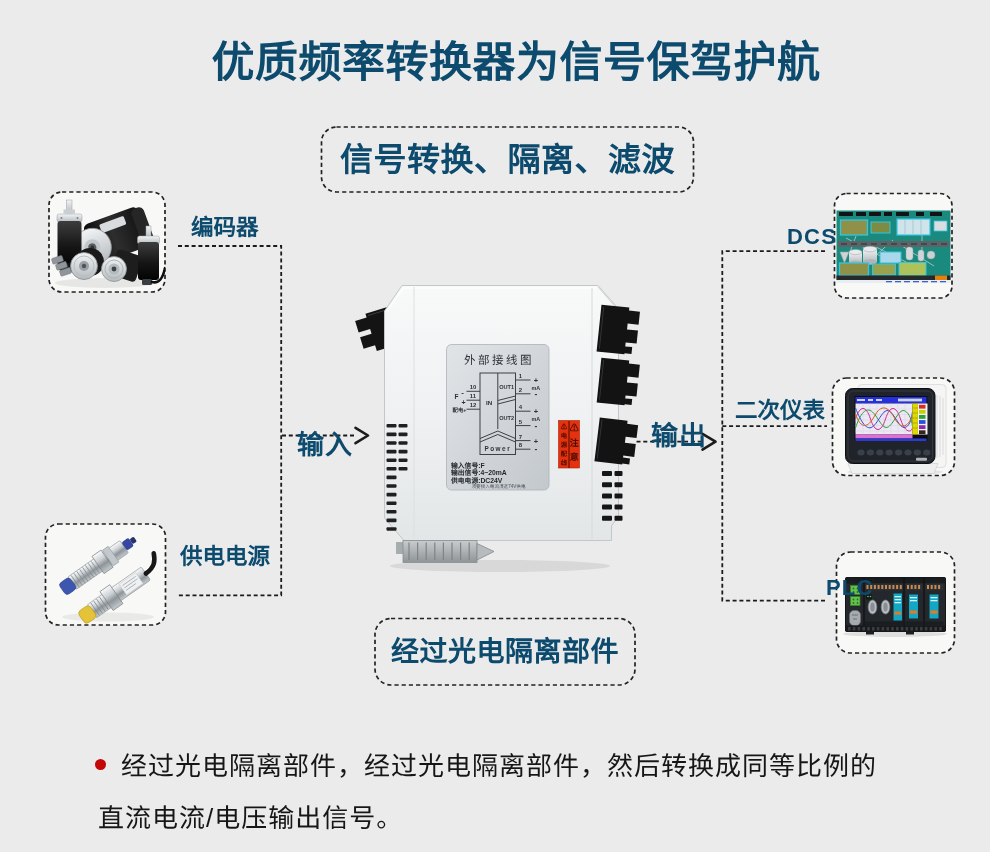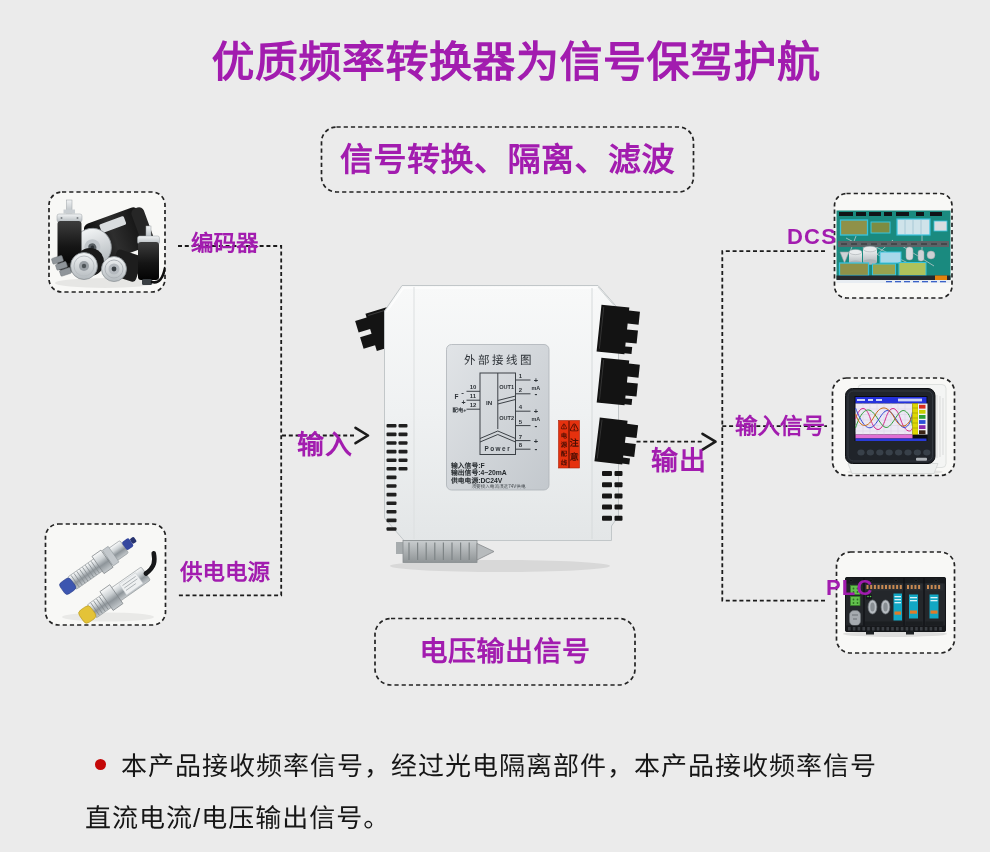--- a/index.html
+++ b/index.html
@@ -1,23 +1,23 @@
 <!DOCTYPE html>
 <html lang="zh-CN"><head>
 <meta charset="utf-8">
 <style>
   html,body{margin:0;padding:0;}
   body{font-family:"Liberation Sans",sans-serif;}
   .stage{position:relative;width:990px;height:852px;background:#ebebeb;overflow:hidden;}
   .art{position:absolute;left:0;top:0;width:990px;height:852px;z-index:1;}
-  .txt{position:absolute;z-index:2;color:#a21caf;white-space:nowrap;}
+  .txt{position:absolute;z-index:2;color:#0c4a6e;white-space:nowrap;}
   .cjk-heavy{font-weight:900;}
   .title{font-size:43px;line-height:43px;letter-spacing:0.5px;}
   .banner-text{font-size:33px;line-height:33px;letter-spacing:0.5px;}
-  .node-label{font-size:22.5px;line-height:22.5px;margin-top:16px;}
+  .node-label{font-size:22.5px;line-height:22.5px;}
   .io-label{font-size:27px;line-height:27px;letter-spacing:1px;margin-top:37px;}
   .latin-label{font-size:22px;line-height:23px;font-weight:700;letter-spacing:1.2px;margin-left:40px;}
   .caption-text{font-size:28px;line-height:28px;letter-spacing:0.5px;}
   .footer-line{font-size:26px;line-height:26px;font-weight:500;letter-spacing:1px;color:#161616;}
   .bullet{position:absolute;z-index:2;width:11px;height:11px;border-radius:50%;}
   svg text{font-family:"Liberation Sans",sans-serif;}
 </style>
 </head>
 <body>
 
@@ -616,25 +616,25 @@
   </svg>
 
   <div class="txt title cjk-heavy" style="left:516px;top:41px;transform:translateX(-50%);">优质频率转换器为信号保驾护航</div>
 
   <div class="txt banner-text cjk-heavy" style="left:507.5px;top:143px;transform:translateX(-50%);">信号转换、隔离、滤波</div>
 
   <div class="txt node-label cjk-heavy" style="left:191px;top:216.5px;">编码器</div>
   <div class="txt node-label cjk-heavy" style="left:180px;top:545.5px;">供电电源</div>
 
   <div class="txt io-label cjk-heavy" style="left:297px;top:395px;">输入</div>
-  <div class="txt io-label cjk-heavy" style="left:651px;top:411px;">输出</div>
+  <div class="txt io-label cjk-heavy" style="left:651px;top:386px;">输出</div>
 
   <div class="txt latin-label" style="left:747px;top:225px;">DCS</div>
-  <div class="txt node-label cjk-heavy" style="left:735px;top:400px;">输入信号</div>
+  <div class="txt node-label cjk-heavy" style="left:735px;top:400px;">二次仪表</div>
   <div class="txt latin-label" style="left:786px;top:576px;">PLC</div>
 
-  <div class="txt caption-text cjk-heavy" style="left:505px;top:638px;transform:translateX(-50%);">电压输出信号</div>
+  <div class="txt caption-text cjk-heavy" style="left:505px;top:638px;transform:translateX(-50%);">经过光电隔离部件</div>
 
   <span class="bullet" style="left:95px;top:759px;background:#c40808;"></span>
-  <div class="txt footer-line" style="left:121px;top:752.5px;">本产品接收频率信号，经过光电隔离部件，本产品接收频率信号</div>
-  <div class="txt footer-line" style="left:85px;top:805px;">直流电流/电压输出信号。</div>
+  <div class="txt footer-line" style="left:121px;top:752.5px;">经过光电隔离部件，经过光电隔离部件，然后转换成同等比例的</div>
+  <div class="txt footer-line" style="left:98px;top:805px;">直流电流/电压输出信号。</div>
 
 </div>
 
 </body></html>

